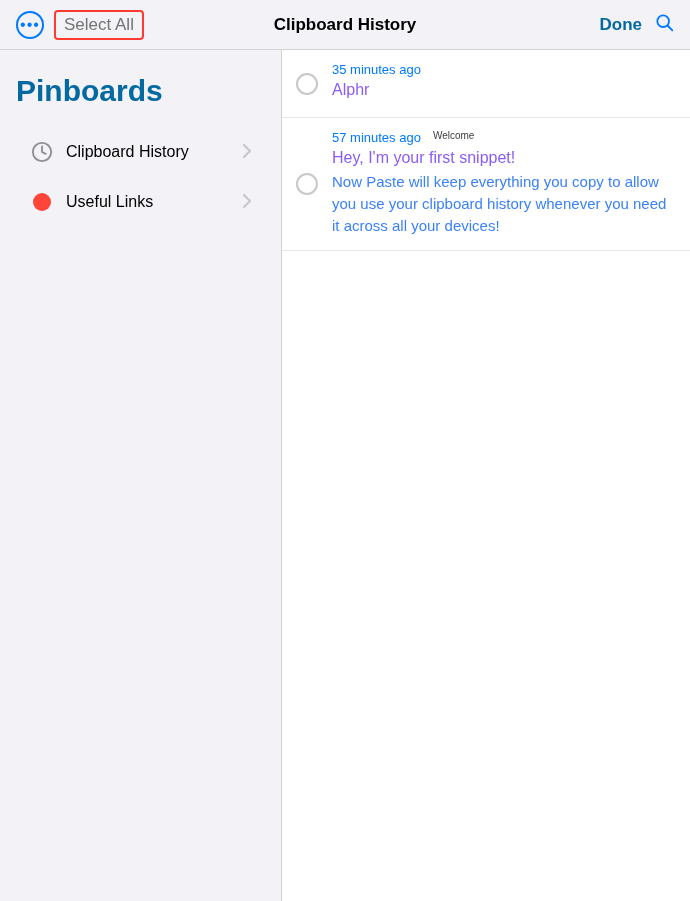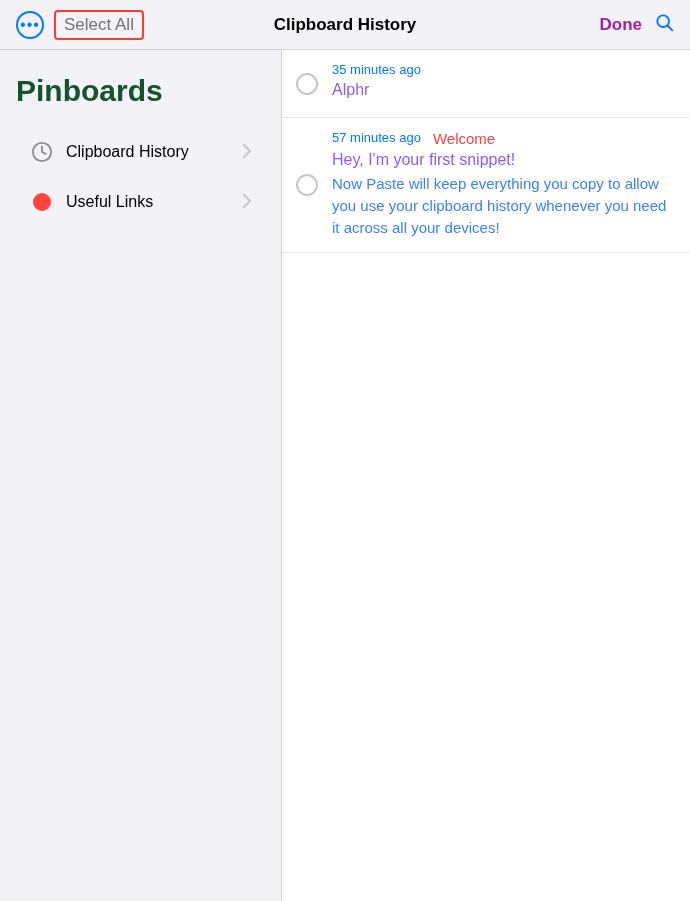--- a/index.html
+++ b/index.html
@@ -83,21 +83,21 @@
       border-radius: 4px;
     }
 
     .nav-title {
       font-size: 17px;
       font-weight: 600;
       color: #000;
     }
 
     .done-btn {
-      color: #a21caf;
+      color: #0369a1;
       font-size: 17px;
       font-weight: 600;
       cursor: pointer;
     }
 
     .search-icon-btn {
       color: #007aff;
       font-size: 20px;
       cursor: pointer;
     }
@@ -114,21 +114,21 @@
       width: 282px;
       background: #f2f2f7;
       padding: 24px 16px 16px 16px;
       border-right: 1px solid #d1d1d6;
       flex-shrink: 0;
     }
 
     .sidebar-title {
       font-size: 30px;
       font-weight: 700;
-      color: #14532d;
+      color: #0369a1;
       margin-bottom: 20px;
     }
 
     .sidebar-list {
       list-style: none;
     }
 
     .sidebar-item {
       display: flex;
       align-items: center;
@@ -197,22 +197,22 @@
       gap: 12px;
       margin-bottom: 4px;
     }
 
     .clipboard-item-time {
       font-size: 13px;
       color: #007aff;
     }
 
     .clipboard-item-tag {
-      font-size: 15px;
-      color: #ef4444;
+      font-size: 10px;
+      color: #404040;
       font-weight: 500;
     }
 
     .clipboard-item-title {
       font-size: 16px;
       color: #8b5cf6;
       font-weight: 400;
       margin-bottom: 4px;
     }
 

